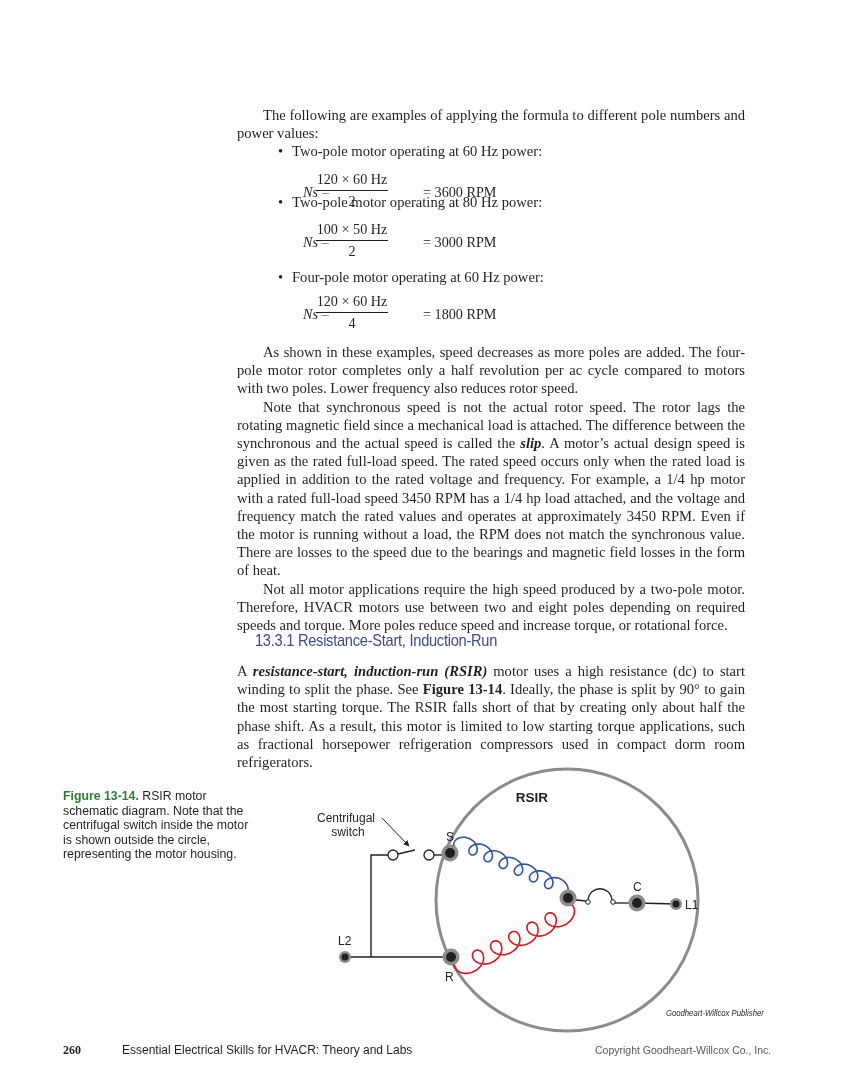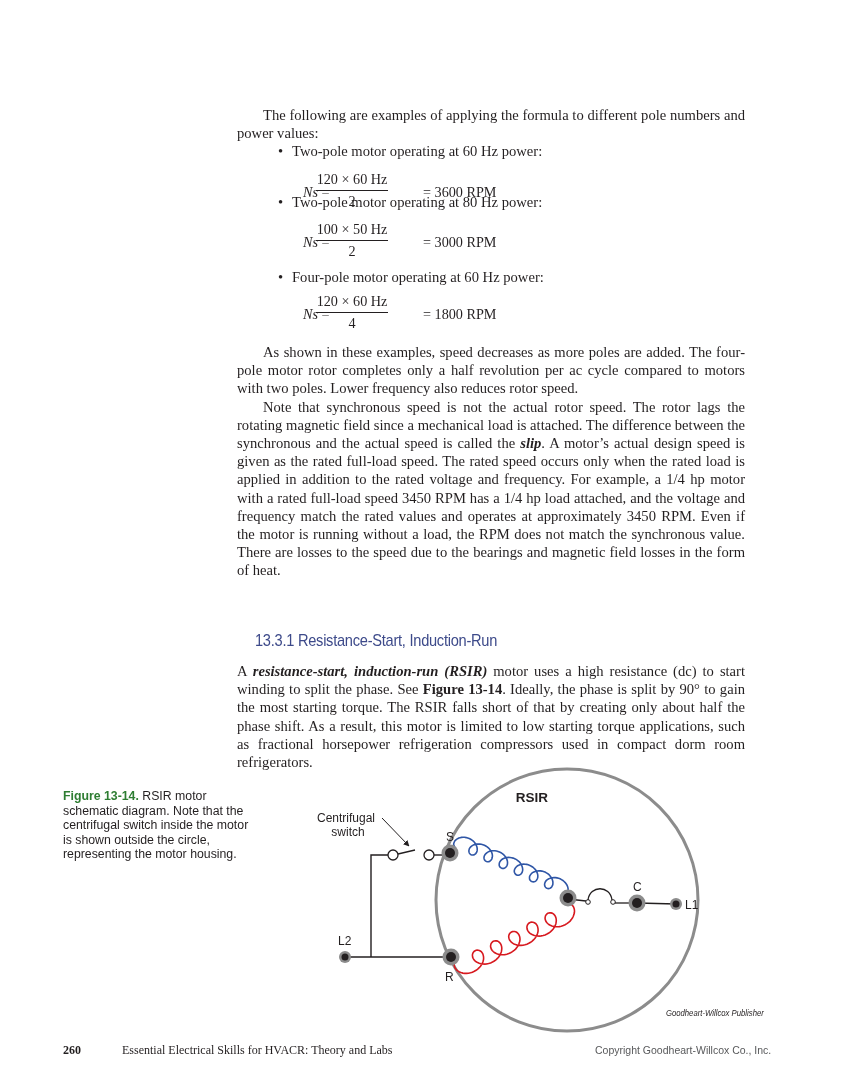--- a/index.html
+++ b/index.html
@@ -33,21 +33,21 @@
     font-family: "Liberation Sans", "DejaVu Sans", sans-serif;
     font-size: 12.3px; line-height: 14.6px; color: #231f20;
   }
   .caption .fig-label { color: #2e7d32; font-weight: bold; }
   .credit {
     position: absolute; right: 85px; top: 1008px;
     font-family: "Liberation Sans", sans-serif; font-style: italic;
     font-size: 8.6px; color: #231f20; transform: scaleX(0.9); transform-origin: right top;
   }
   .footer-page { position: absolute; left: 63px; top: 1043px; font-family: "Liberation Serif", serif; font-weight: bold; font-size: 12px; color: #231f20; }
-  .footer-title { position: absolute; left: 122px; top: 1043px; font-family: Liberation Serif, serif; font-size: 12px; color: #231f20; }
+  .footer-title { position: absolute; left: 122px; top: 1043px; font-family: Liberation Sans, sans-serif; font-size: 12px; color: #231f20; }
   .footer-copy { position: absolute; left: 595px; top: 1044px; font-family: "Liberation Sans", sans-serif; font-size: 10.5px; color: #58595b; }
   svg.diagram { position: absolute; left: 0; top: 0; }
   .dlabel { font-family: "Liberation Sans", "DejaVu Sans", sans-serif; font-size: 12px; fill: #231f20; }
 </style>
 </head>
 <body>
 
 <div class="body-text" style="top:106px;">
   <p class="para">The following are examples of applying the formula to different pole numbers and power values:</p>
 </div>
@@ -81,20 +81,21 @@
   <span class="lhs"><i>Ns</i> <span>=</span></span>
   <span class="num">120 × 60 Hz</span>
   <span class="bar"></span>
   <span class="den">4</span>
   <span class="rhs">= 1800 RPM</span>
 </div>
 
 <div class="body-text" style="top:343px;">
   <p class="para">As shown in these examples, speed decreases as more poles are added. The four-pole motor rotor completes only a half revolution per ac cycle compared to motors with two poles. Lower frequency also reduces rotor speed.</p>
   <p class="para"><span>Note that synchronous speed is not the actual rotor speed. The rotor lags the rotating magnetic field since a mechanical load is attached. The difference between the synchronous and the actual speed is called the </span><b><i>slip</i></b><span>. A motor’s actual design speed is given as the rated full-load speed. The rated speed occurs only when the rated load is applied in addition to the rated voltage and frequency. For example, a 1/4 hp motor with a rated full-load speed 3450 RPM has a 1/4 hp load attached, and the voltage and frequency match the rated values and operates at approximately 3450 RPM. Even if the motor is running without a load, the RPM does not match the synchronous value. There are losses to the speed due to the bearings and magnetic field losses in the form of heat.</span></p>
+  <p class="para">Not all motor applications require the high speed produced by a two-pole motor. Therefore, HVACR motors use between two and eight poles depending on required speeds and torque. More poles reduce speed and increase torque, or rotational force.</p>
 </div>
 
 <div class="heading">13.3.1 Resistance-Start, Induction-Run</div>
 
 <div class="body-text" style="top:662px;">
   <p class="para noindent"><span>A </span><b><i>resistance-start, induction-run (RSIR)</i></b><span> motor uses a high resistance (dc) to start winding to split the phase. See </span><b>Figure 13-14</b><span>. Ideally, the phase is split by 90° to gain the most starting torque. The RSIR falls short of that by creating only about half the phase shift. As a result, this motor is limited to low starting torque applications, such as fractional horsepower refrigeration compressors used in compact dorm room refrigerators.</span></p>
 </div>
 
 <div class="caption">
   <span class="fig-label">Figure 13-14.</span><span> RSIR motor schematic diagram. Note that the centrifugal switch inside the motor is shown outside the circle, representing the motor housing.</span>

